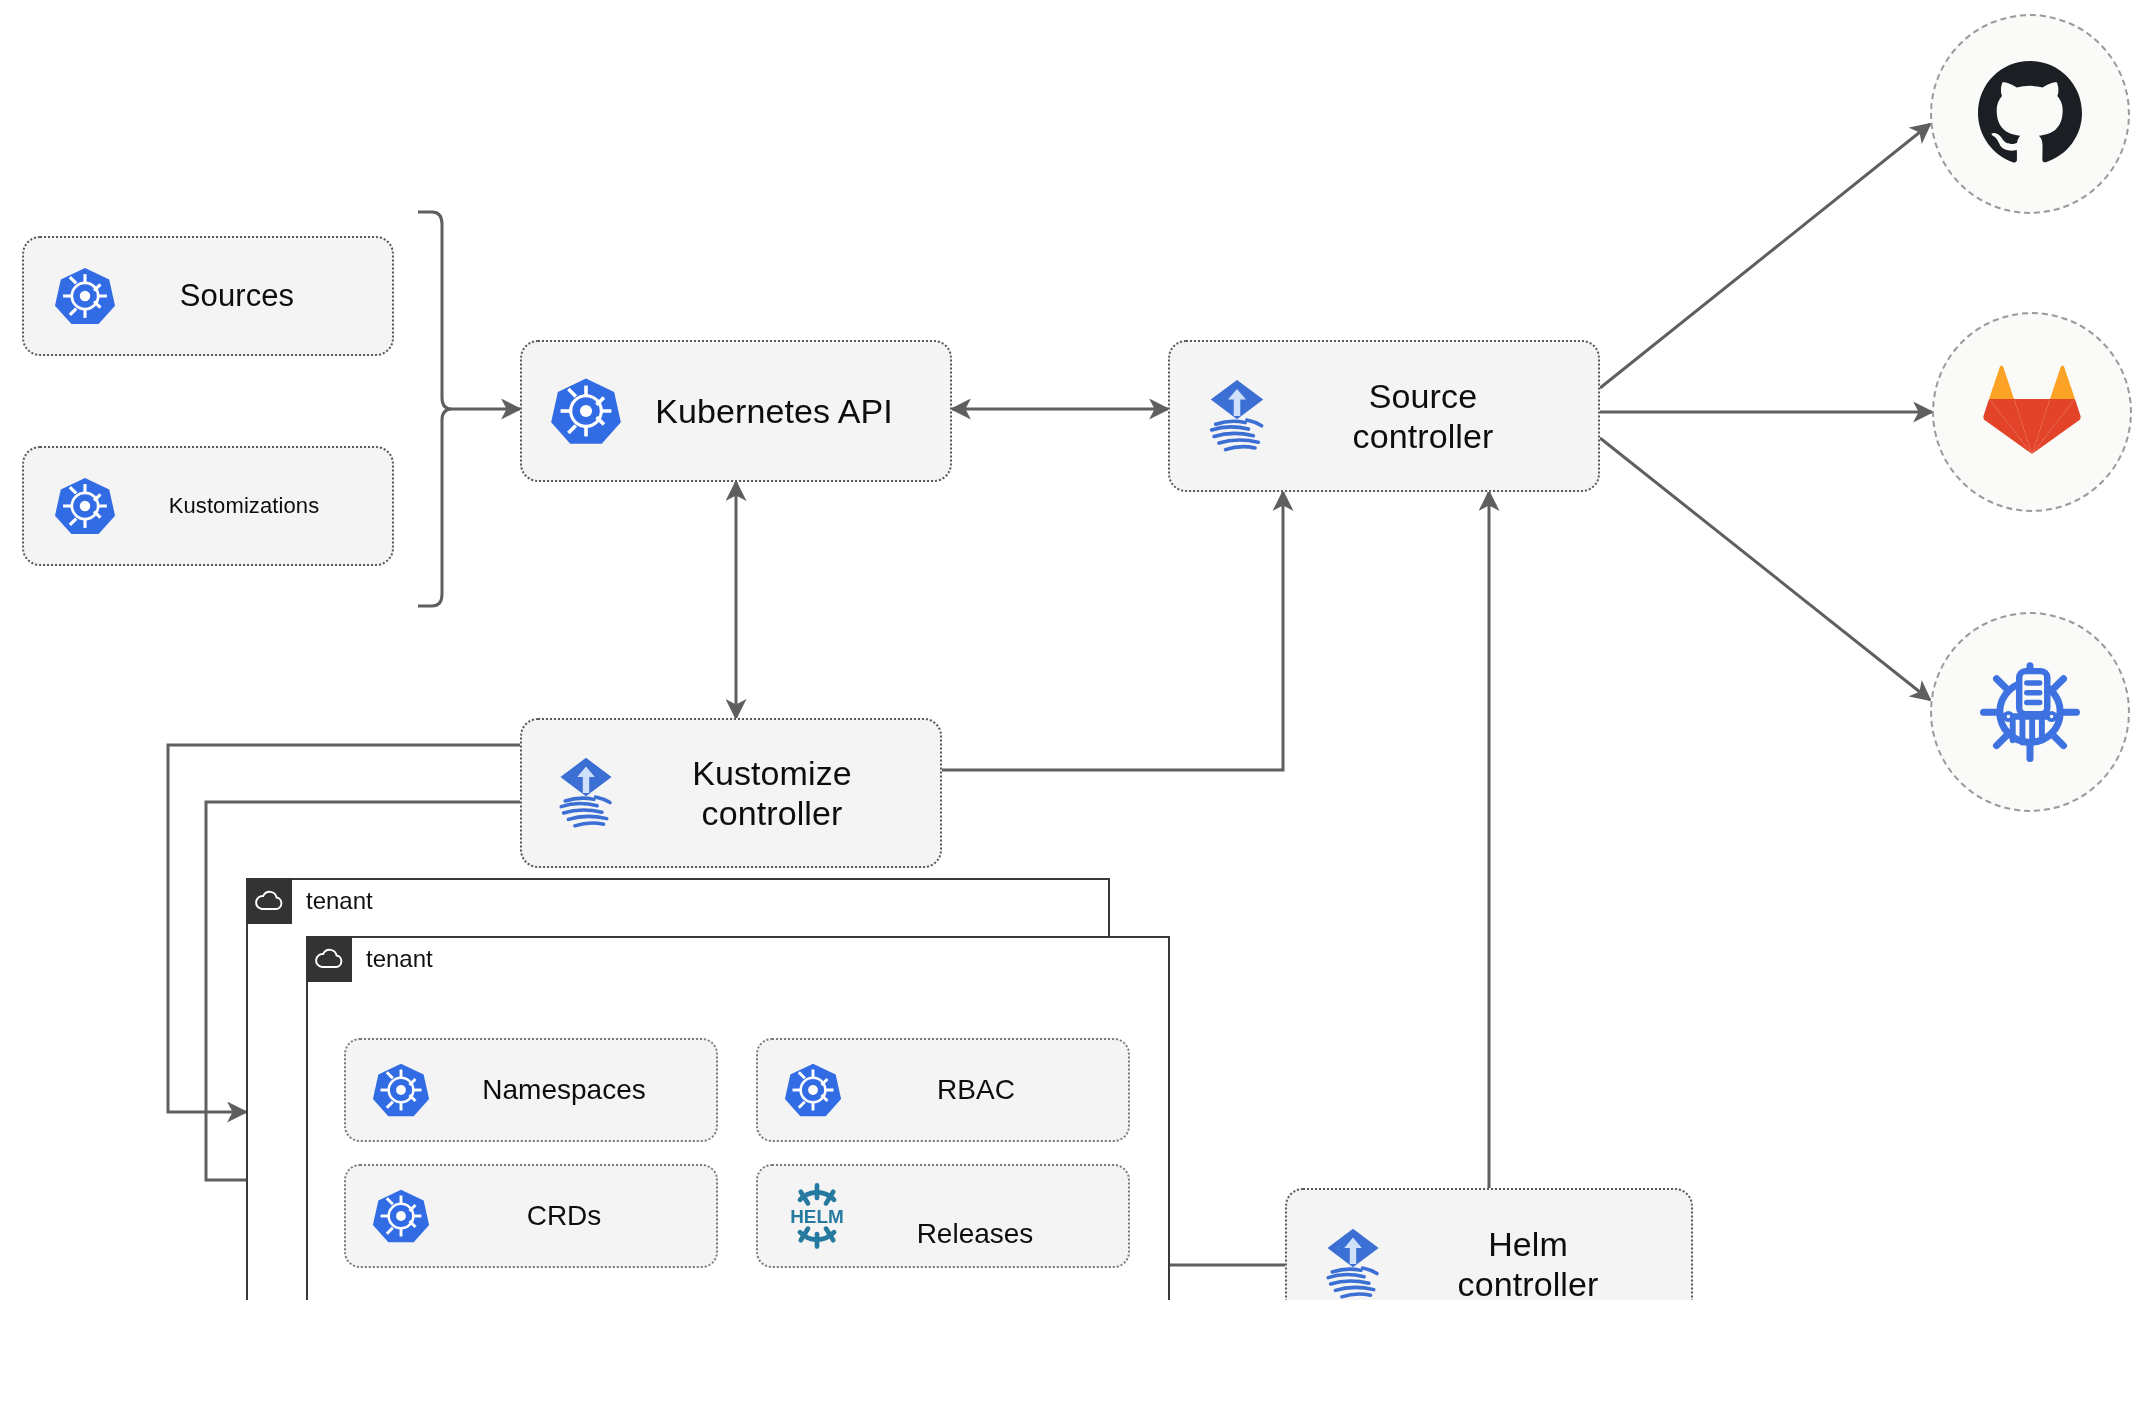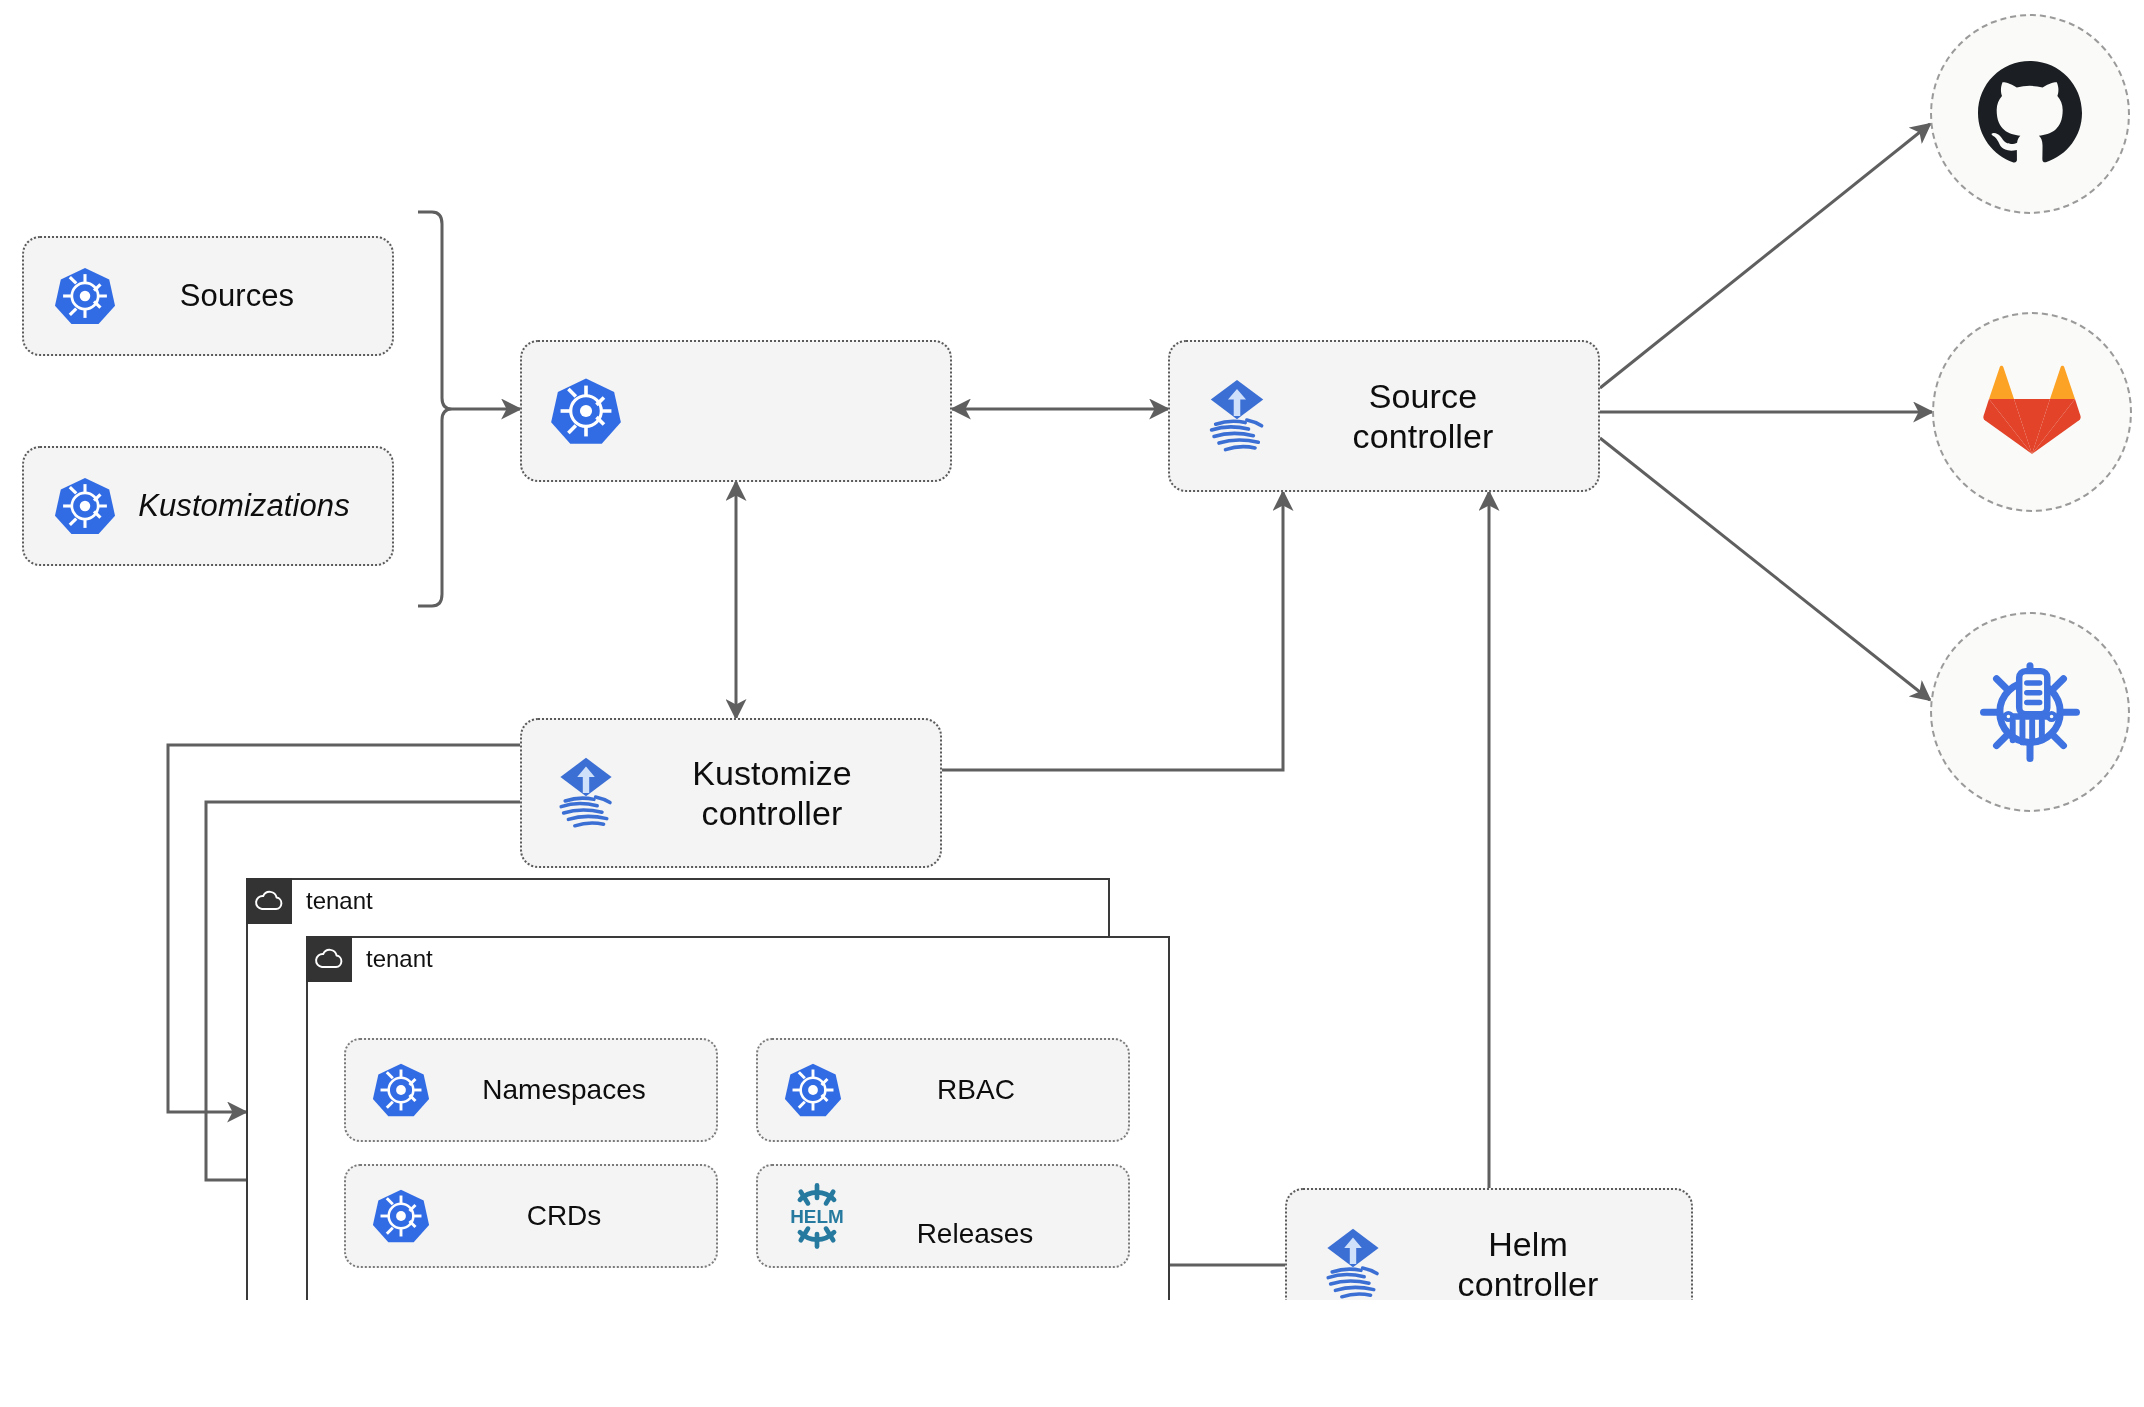--- a/index.html
+++ b/index.html
@@ -189,41 +189,42 @@
           <path d="M9.4 30.4h9.4v3.2H9.4z"></path>
             <path d="M45.2 30.4h9.4v3.2h-9.4z"></path>
           <path d="M15.2 13.6l2.3-2.3 6.6 6.6-2.3 2.3z"></path>
             <path d="M40.2 38.6l2.3-2.3 6.6 6.6-2.3 2.3z"></path>
           <path d="M17.5 52.7l-2.3-2.3 6.6-6.6 2.3 2.3z"></path>
             <path d="M42.5 27.7l-2.3-2.3 6.6-6.6 2.3 2.3z"></path>
           <circle cx="32" cy="32" r="13.6" fill="none" stroke="#ffffff" stroke-width="2.8"></circle>
         </g>
       </svg>
     </span>
-    <span class="lbl" style="font-size:31px; padding-right:20px;font-style:italic;">Kustomizations</span>
+    <span class="lbl" style="font-size:22px; padding-right:20px;">Kustomizations</span>
   </div>
 
   <div class="node" style="left:520px; top:340px; width:432px; height:142px;">
     <span class="ico" style="padding-left:28px;">
       <svg width="72" height="72" viewBox="0 0 64 64">
         <path d="M32 3 L57 15 L63 42 L46 61 L18 61 L1 42 L7 15 Z" fill="#326CE5"></path>
         <g fill="#ffffff">
           <circle cx="32" cy="32" r="5.4"></circle>
           <path d="M30.4 9.4h3.2v9.4h-3.2z"></path>
             <path d="M30.4 45.2h3.2v9.4h-3.2z"></path>
           <path d="M9.4 30.4h9.4v3.2H9.4z"></path>
             <path d="M45.2 30.4h9.4v3.2h-9.4z"></path>
           <path d="M15.2 13.6l2.3-2.3 6.6 6.6-2.3 2.3z"></path>
             <path d="M40.2 38.6l2.3-2.3 6.6 6.6-2.3 2.3z"></path>
           <path d="M17.5 52.7l-2.3-2.3 6.6-6.6 2.3 2.3z"></path>
             <path d="M42.5 27.7l-2.3-2.3 6.6-6.6 2.3 2.3z"></path>
           <circle cx="32" cy="32" r="13.6" fill="none" stroke="#ffffff" stroke-width="2.8"></circle>
         </g>
       </svg>
     </span>
+    <span class="lbl" style="font-size:34px; padding-right:24px;">Kubernetes API</span>
   </div>
 
   <div class="node" style="left:1168px; top:340px; width:432px; height:152px;">
     <span class="ico" style="padding-left:26px;">
       <svg width="82" height="82" viewBox="0 0 100 100">
         <path d="M50 6 L82 30 L50 54 L18 30 Z" fill="#3B6FD4"></path>
         <path d="M50 17 L61 30 L54 30 L54 50 L46 50 L46 30 L39 30 Z" fill="#cfe0fb"></path>
         <g fill="none" stroke="#3B6FD4" stroke-width="4.4" stroke-linecap="round">
           <path d="M24 60 Q42 54 60 58"></path>
           <path d="M19 67 Q40 60 64 66"></path>

